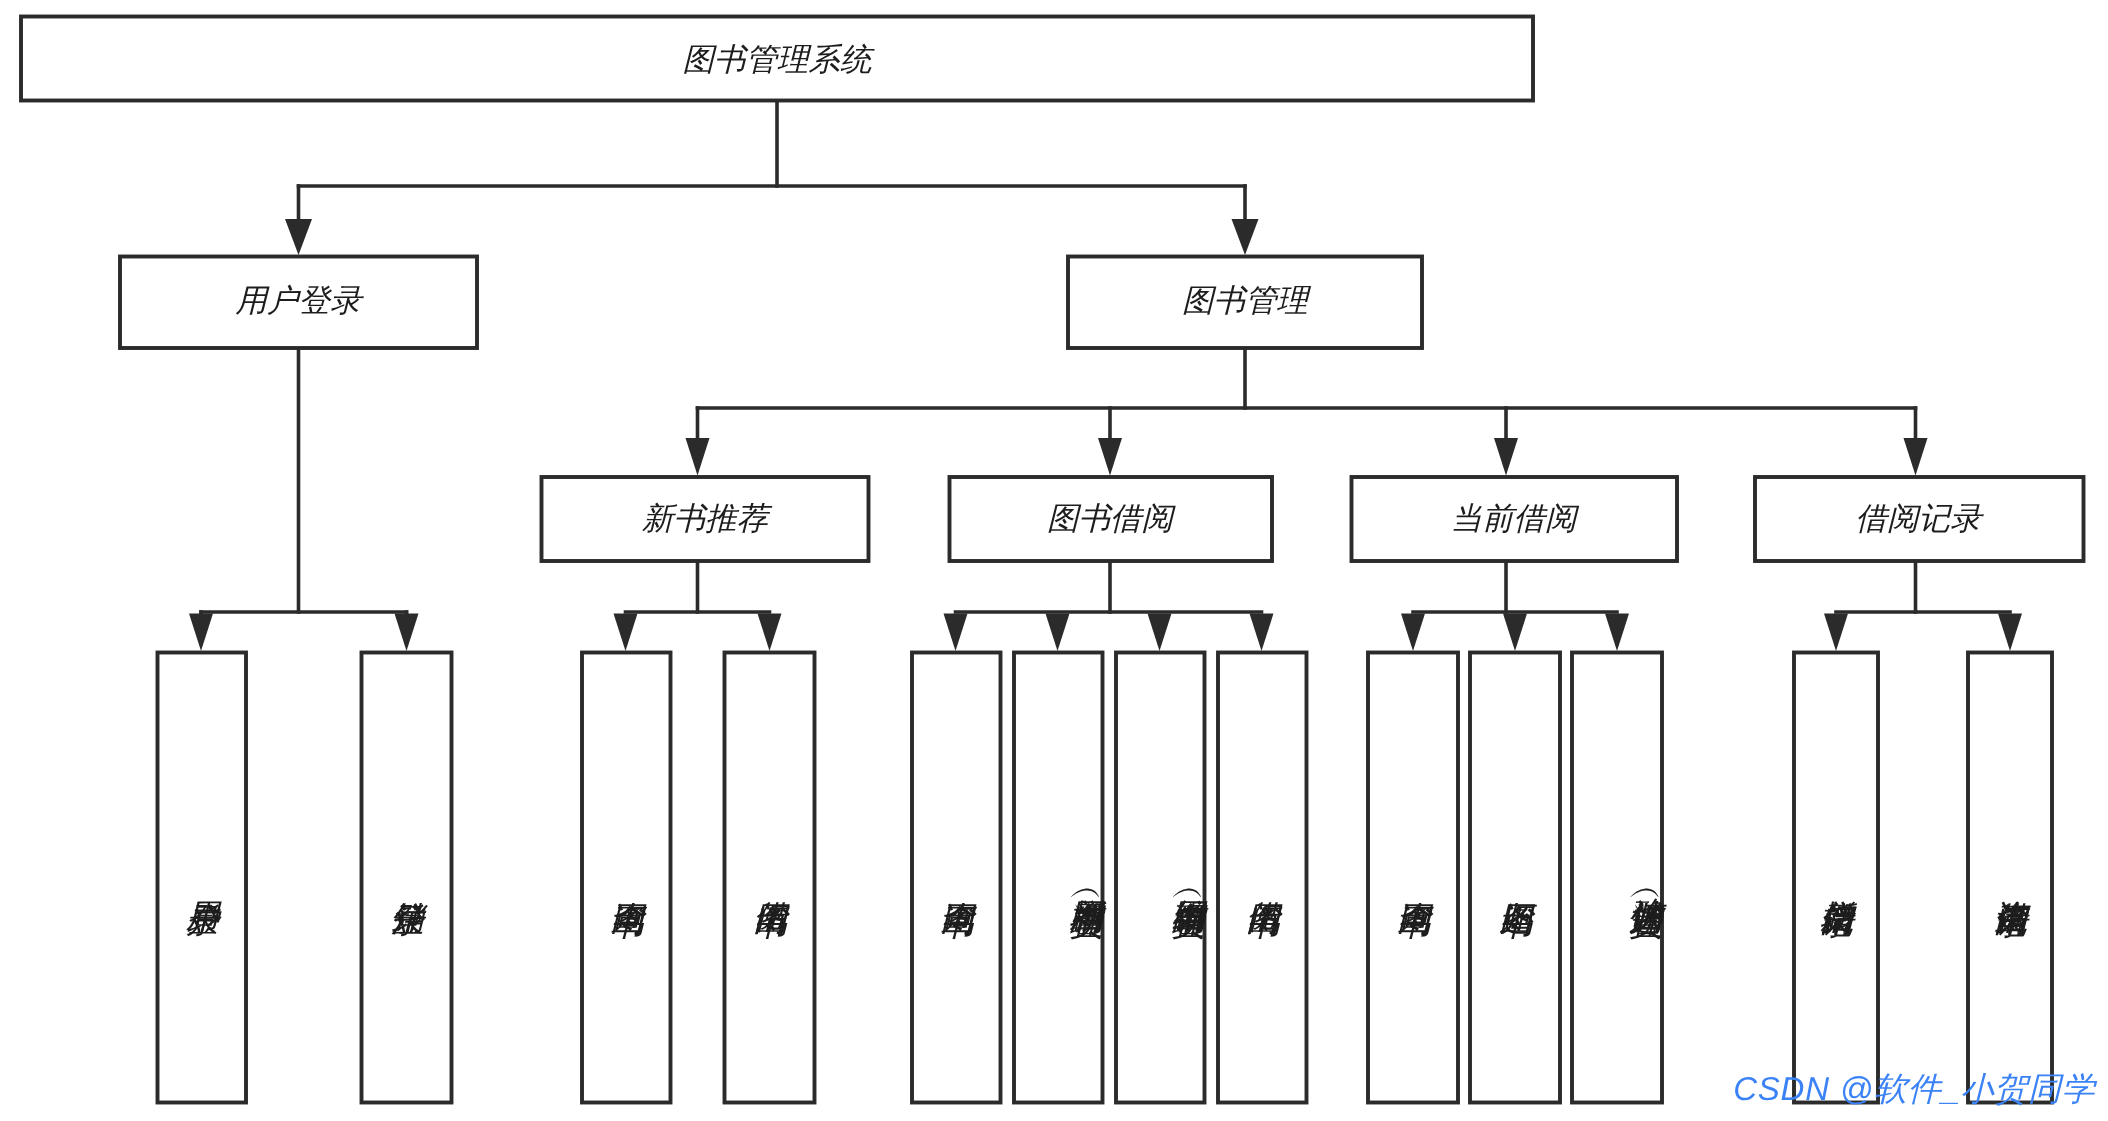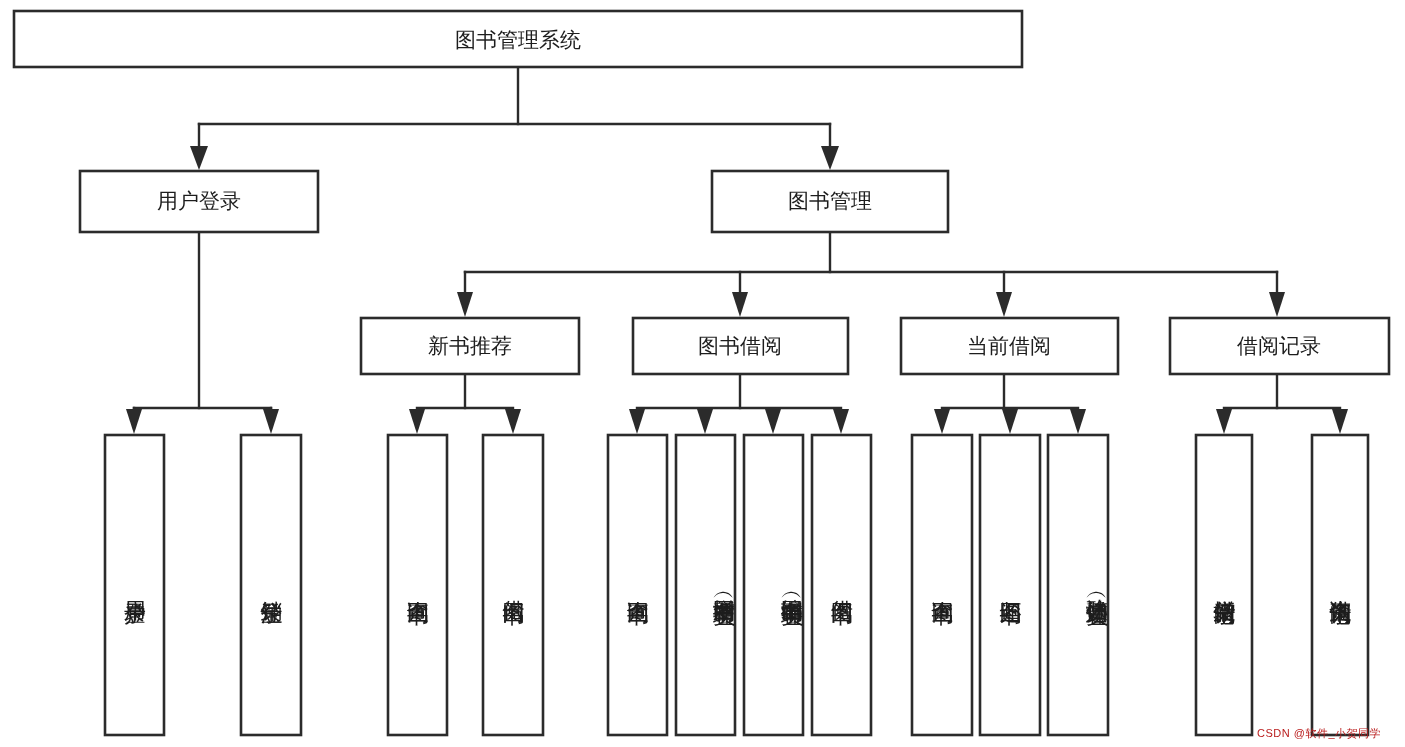--- a/index.html
+++ b/index.html
@@ -11,20 +11,21 @@
     width: 1405px;
     height: 747px;
     overflow: hidden;
     font-family: "Liberation Sans", "DejaVu Sans", sans-serif;
   }
   #diagram-root {
     position: relative;
     width: 1405px;
     height: 747px;
     background: #ffffff;
+    font-style: italic;
   }
   svg.tree-svg {
     position: absolute;
     left: 0;
     top: 0;
     width: 1405px;
     height: 747px;
   }
   .node-box {
     fill: #ffffff;
@@ -57,25 +58,25 @@
     font-family: "Liberation Sans", "DejaVu Sans", sans-serif;
     font-size: 22px;
     line-height: 1.04;
     color: #1d1d1d;
     letter-spacing: 1px;
     white-space: nowrap;
     pointer-events: none;
   }
   #watermark {
     position: absolute;
-    right: 24px;
+    right: 8px;
     bottom: 6px;
     font-family: "Liberation Sans", "DejaVu Sans", sans-serif;
-    font-size: 11px;
-    color: #b91c1c;
+    font-size: 22px;
+    color: #3b82f6;
     letter-spacing: 0.5px;
     white-space: nowrap;
   }
 </style>
 </head>
 <body>
 
 <div id="diagram-root">
 
   <svg class="tree-svg" viewBox="0 0 1405 747">

